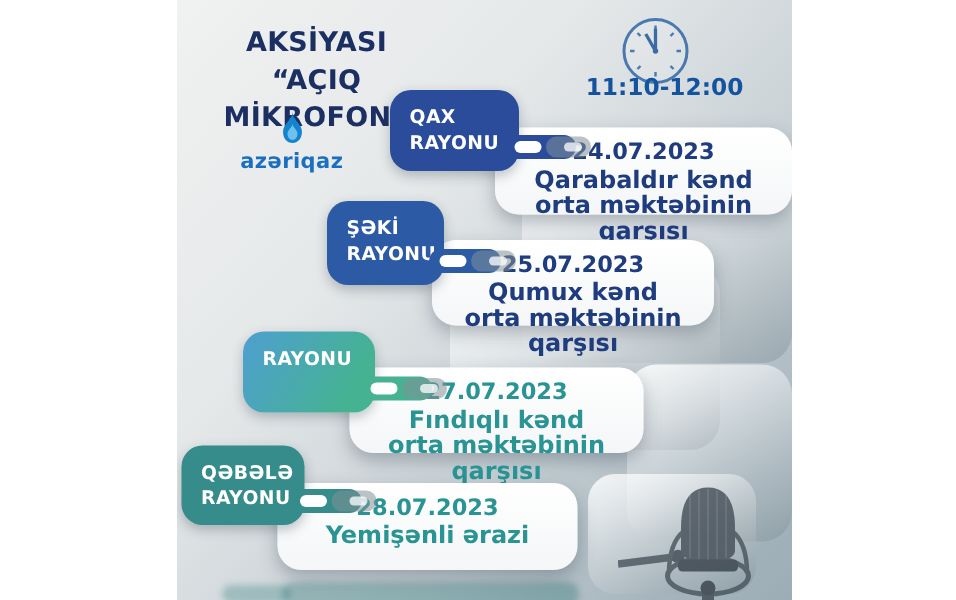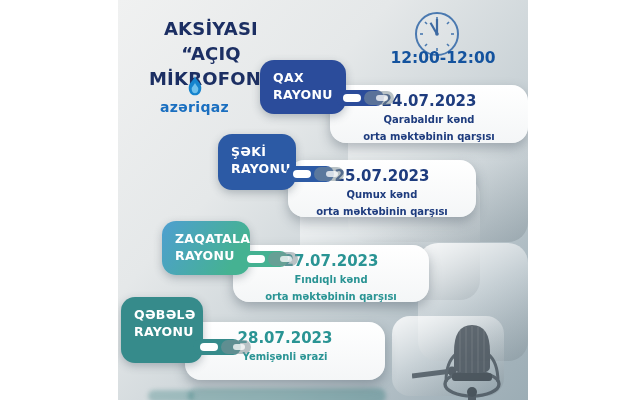--- a/index.html
+++ b/index.html
@@ -28,38 +28,38 @@
   .clock{position:absolute;left:295px;top:10px;width:48px;height:48px;z-index:2;}
   .time{position:absolute;left:270px;top:49px;width:110px;text-align:center;z-index:2;
     color:#14539e;font-weight:bold;font-size:15.5px;}
 
   .badge{position:absolute;z-index:4;border-radius:14px;color:#ffffff;font-weight:bold;
     font-size:12.5px;line-height:17px;letter-spacing:.3px;padding:9px 0 0 13px;box-sizing:border-box;
     box-shadow:0 3px 8px rgba(50,65,80,.30);}
   .b0{left:142px;top:60px;width:86px;height:54px;background:#2b4c9b;}
   .b1{left:100px;top:134px;width:78px;height:56px;background:#2c5aa5;}
   .b2{left:44px;top:221px;width:88px;height:54px;background:linear-gradient(120deg,#4e9fd0 0%,#45b292 80%);}
-  .b3{left:3px;top:297px;width:82px;height:66px;background:#368b8b;}
+  .b3{left:3px;top:297px;width:82px;height:53px;background:#368b8b;}
 
   .strap{position:absolute;bottom:8px;right:-38px;width:48px;height:16px;border-radius:8px;}
   .s0{background:#2b4c9b;} .s1{background:#2c5aa5;} .s2{background:#45b292;} .s3{background:#368b8b;}
   .strap::after{content:"";position:absolute;left:28px;top:1px;width:30px;height:14px;border-radius:7px;
     background:rgba(130,145,152,.55);}
   .strap .slot{position:absolute;left:7px;top:4px;width:18px;height:8px;border-radius:4px;background:#ffffff;z-index:2;}
   .strap .slot2{position:absolute;left:40px;top:5px;width:12px;height:6px;border-radius:3px;background:rgba(255,255,255,.75);z-index:2;}
 
   .card{position:absolute;z-index:3;border-radius:16px;text-align:center;box-sizing:border-box;padding-top:7px;
     background:linear-gradient(180deg,#ffffff 0%,#f4f6f7 100%);
     box-shadow:0 5px 12px rgba(55,70,82,.35);}
   .c0{left:212px;top:85px;width:198px;height:58px;}
   .c1{left:170px;top:160px;width:188px;height:57px;}
   .c2{left:115px;top:245px;width:196px;height:57px;}
   .c3{left:67px;top:322px;width:200px;height:58px;}
   .card .date{font-weight:bold;font-size:15px;margin-bottom:1px;}
-  .card .loc{font-weight:bold;font-size:10px;line-height:17px;}
+  .card .loc{font-weight:bold;font-size:16px;line-height:17px;}
   .navy{color:#1e3c7e;} .teal{color:#2a9494;}
 
   .mic{position:absolute;left:294px;top:312px;width:118px;height:88px;z-index:2;opacity:.82;}
   .refl{position:absolute;z-index:1;filter:blur(2px);}
   .reflA{left:70px;top:388px;width:198px;height:16px;border-radius:10px;background:rgba(40,118,118,.35);}
   .reflB{left:30px;top:390px;width:46px;height:12px;border-radius:6px;background:rgba(40,118,118,.30);}
 </style>
 </head>
 <body>
 
@@ -95,21 +95,21 @@
           <line x1="38" y1="24" x2="41" y2="24"></line>
         <line x1="12" y1="12" x2="14" y2="14"></line>
           <line x1="34" y1="34" x2="36" y2="36"></line>
         <line x1="36" y1="12" x2="34" y2="14"></line>
           <line x1="14" y1="34" x2="12" y2="36"></line>
       </g>
       <line x1="24" y1="24" x2="24" y2="9" stroke="#3d6aa3" stroke-width="2.2"></line>
       <line x1="24" y1="24" x2="17.5" y2="12.7" stroke="#3d6aa3" stroke-width="2.2"></line>
       <circle cx="24" cy="24" r="1.8" fill="#3d6aa3"></circle>
     </svg>
-    <div class="time">12:00-12:00</div>
+    <div class="time">11:10-12:00</div>
 
     <div class="badge b0">
       <div>QAX</div>
       <div>RAYONU</div>
       <div class="strap s0">
           <span class="slot"></span>
           <span class="slot2"></span>
         </div>
     </div>
     <div class="card c0 navy">
@@ -126,21 +126,20 @@
           <span class="slot2"></span>
         </div>
     </div>
     <div class="card c1 navy">
       <div class="date">25.07.2023</div>
       <div class="loc">Qumux kənd</div>
       <div class="loc">orta məktəbinin qarşısı</div>
     </div>
 
     <div class="badge b2">
-      <div>ZAQATALA</div>
       <div>RAYONU</div>
       <div class="strap s2">
           <span class="slot"></span>
           <span class="slot2"></span>
         </div>
     </div>
     <div class="card c2 teal">
       <div class="date">27.07.2023</div>
       <div class="loc">Fındıqlı kənd</div>
       <div class="loc">orta məktəbinin qarşısı</div>

